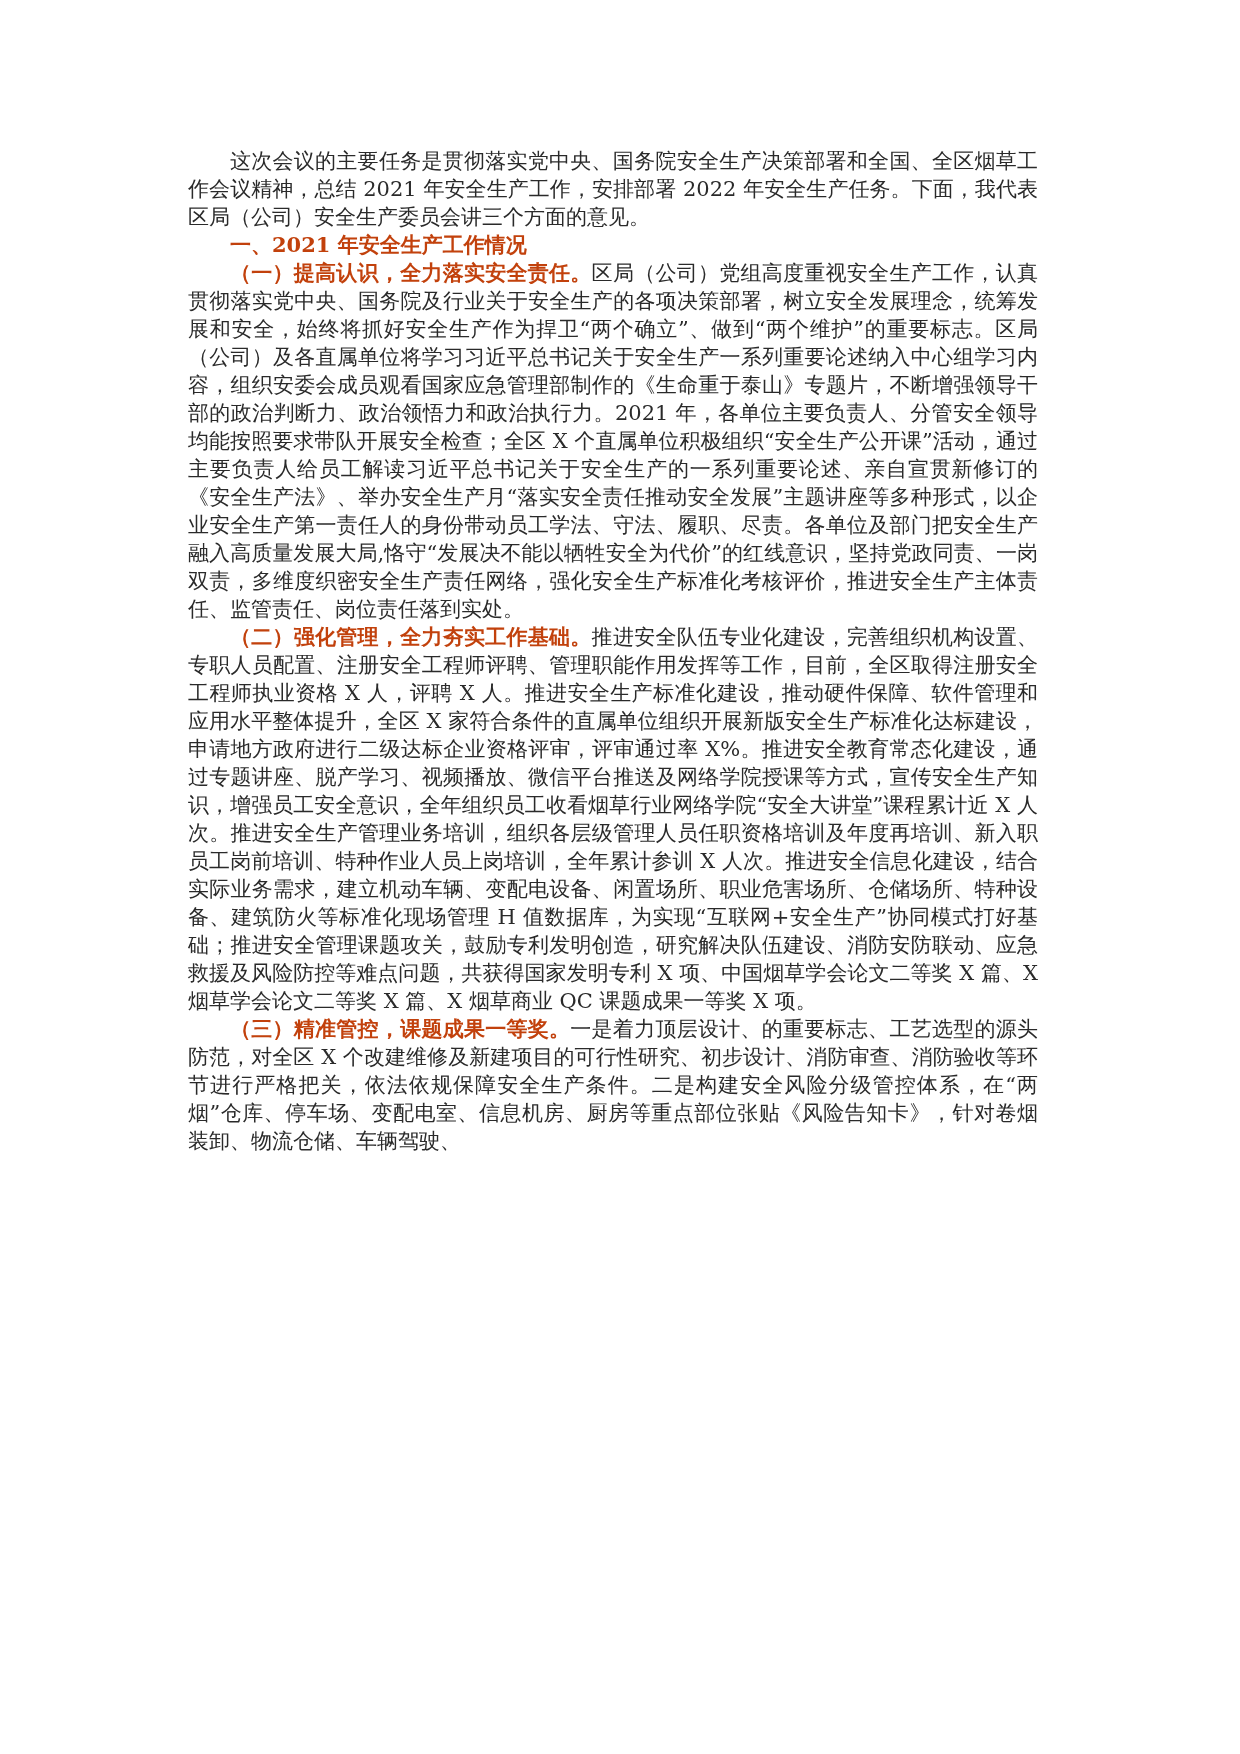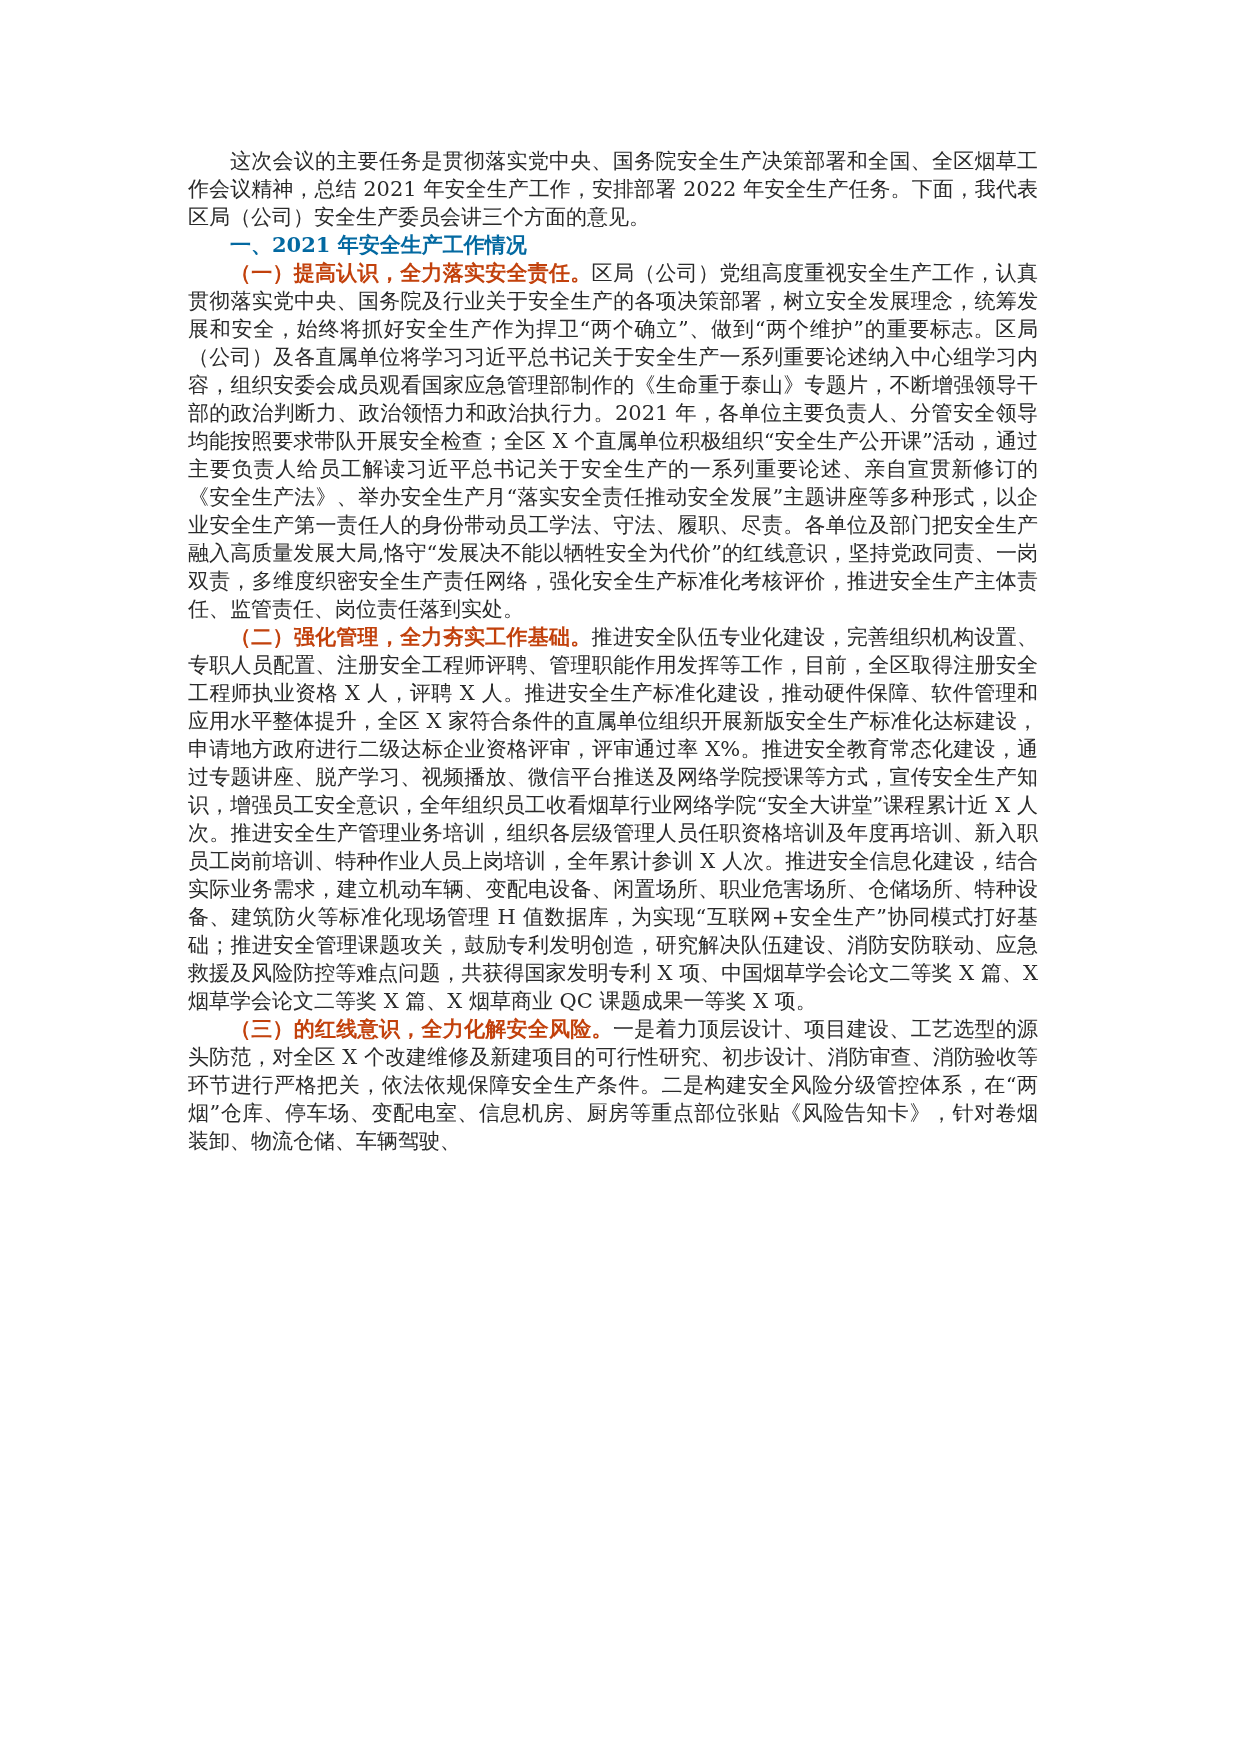--- a/index.html
+++ b/index.html
@@ -28,34 +28,34 @@
     margin: 0;
     text-indent: 2em;
     text-align: justify;
     text-justify: inter-character;
     word-break: break-all;
   }
   .heading {
     margin: 0;
     text-indent: 2em;
     font-weight: bold;
-    color: #0369a1;
+    color: #c2410c;
   }
   .lead {
     font-weight: bold;
     color: #c2410c;
   }
 </style>
 </head>
 <body>
 
 <div class="page">
   <p class="para">这次会议的主要任务是贯彻落实党中央、国务院安全生产决策部署和全国、全区烟草工作会议精神，总结 2021 年安全生产工作，安排部署 2022 年安全生产任务。下面，我代表区局（公司）安全生产委员会讲三个方面的意见。</p>
 
   <p class="heading">一、2021 年安全生产工作情况</p>
 
 
   <p class="para"><span class="lead">（一）提高认识，全力落实安全责任。</span><span>区局（公司）党组高度重视安全生产工作，认真贯彻落实党中央、国务院及行业关于安全生产的各项决策部署，树立安全发展理念，统筹发展和安全，始终将抓好安全生产作为捍卫“两个确立”、做到“两个维护”的重要标志。区局（公司）及各直属单位将学习习近平总书记关于安全生产一系列重要论述纳入中心组学习内容，组织安委会成员观看国家应急管理部制作的《生命重于泰山》专题片，不断增强领导干部的政治判断力、政治领悟力和政治执行力。2021 年，各单位主要负责人、分管安全领导均能按照要求带队开展安全检查；全区 X 个直属单位积极组织“安全生产公开课”活动，通过主要负责人给员工解读习近平总书记关于安全生产的一系列重要论述、亲自宣贯新修订的《安全生产法》、举办安全生产月“落实安全责任推动安全发展”主题讲座等多种形式，以企业安全生产第一责任人的身份带动员工学法、守法、履职、尽责。各单位及部门把安全生产融入高质量发展大局,恪守“发展决不能以牺牲安全为代价”的红线意识，坚持党政同责、一岗双责，多维度织密安全生产责任网络，强化安全生产标准化考核评价，推进安全生产主体责任、监管责任、岗位责任落到实处。</span></p>
 
   <p class="para"><span class="lead">（二）强化管理，全力夯实工作基础。</span><span>推进安全队伍专业化建设，完善组织机构设置、专职人员配置、注册安全工程师评聘、管理职能作用发挥等工作，目前，全区取得注册安全工程师执业资格 X 人，评聘 X 人。推进安全生产标准化建设，推动硬件保障、软件管理和应用水平整体提升，全区 X 家符合条件的直属单位组织开展新版安全生产标准化达标建设，申请地方政府进行二级达标企业资格评审，评审通过率 X%。推进安全教育常态化建设，通过专题讲座、脱产学习、视频播放、微信平台推送及网络学院授课等方式，宣传安全生产知识，增强员工安全意识，全年组织员工收看烟草行业网络学院“安全大讲堂”课程累计近 X 人次。推进安全生产管理业务培训，组织各层级管理人员任职资格培训及年度再培训、新入职员工岗前培训、特种作业人员上岗培训，全年累计参训 X 人次。推进安全信息化建设，结合实际业务需求，建立机动车辆、变配电设备、闲置场所、职业危害场所、仓储场所、特种设备、建筑防火等标准化现场管理 H 值数据库，为实现“互联网+安全生产”协同模式打好基础；推进安全管理课题攻关，鼓励专利发明创造，研究解决队伍建设、消防安防联动、应急救援及风险防控等难点问题，共获得国家发明专利 X 项、中国烟草学会论文二等奖 X 篇、X 烟草学会论文二等奖 X 篇、X 烟草商业 QC 课题成果一等奖 X 项。</span></p>
 
-  <p class="para"><span class="lead">（三）的红线意识，全力化解安全风险。</span><span>一是着力顶层设计、项目建设、工艺选型的源头防范，对全区 X 个改建维修及新建项目的可行性研究、初步设计、消防审查、消防验收等环节进行严格把关，依法依规保障安全生产条件。二是构建安全风险分级管控体系，在“两烟”仓库、停车场、变配电室、信息机房、厨房等重点部位张贴《风险告知卡》，针对卷烟装卸、物流仓储、车辆驾驶、</span></p>
+  <p class="para"><span class="lead">（三）精准管控，课题成果一等奖。</span><span>一是着力顶层设计、的重要标志、工艺选型的源头防范，对全区 X 个改建维修及新建项目的可行性研究、初步设计、消防审查、消防验收等环节进行严格把关，依法依规保障安全生产条件。二是构建安全风险分级管控体系，在“两烟”仓库、停车场、变配电室、信息机房、厨房等重点部位张贴《风险告知卡》，针对卷烟装卸、物流仓储、车辆驾驶、</span></p>
 </div>
 
 </body></html>

